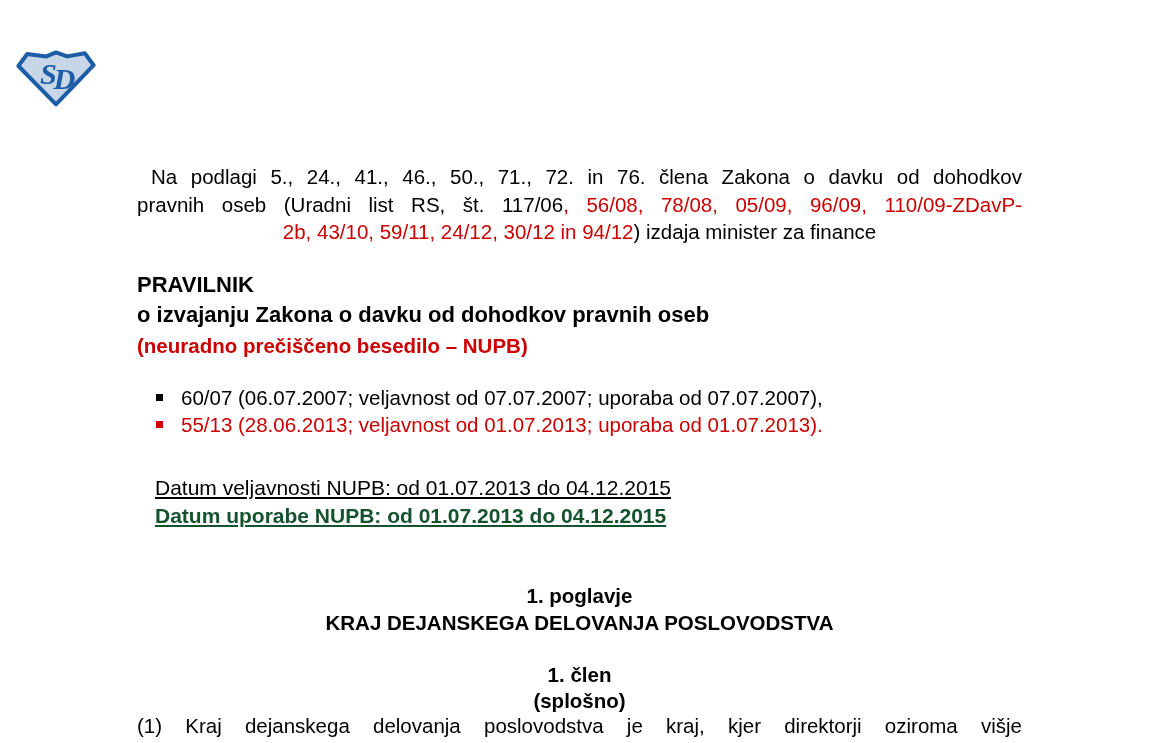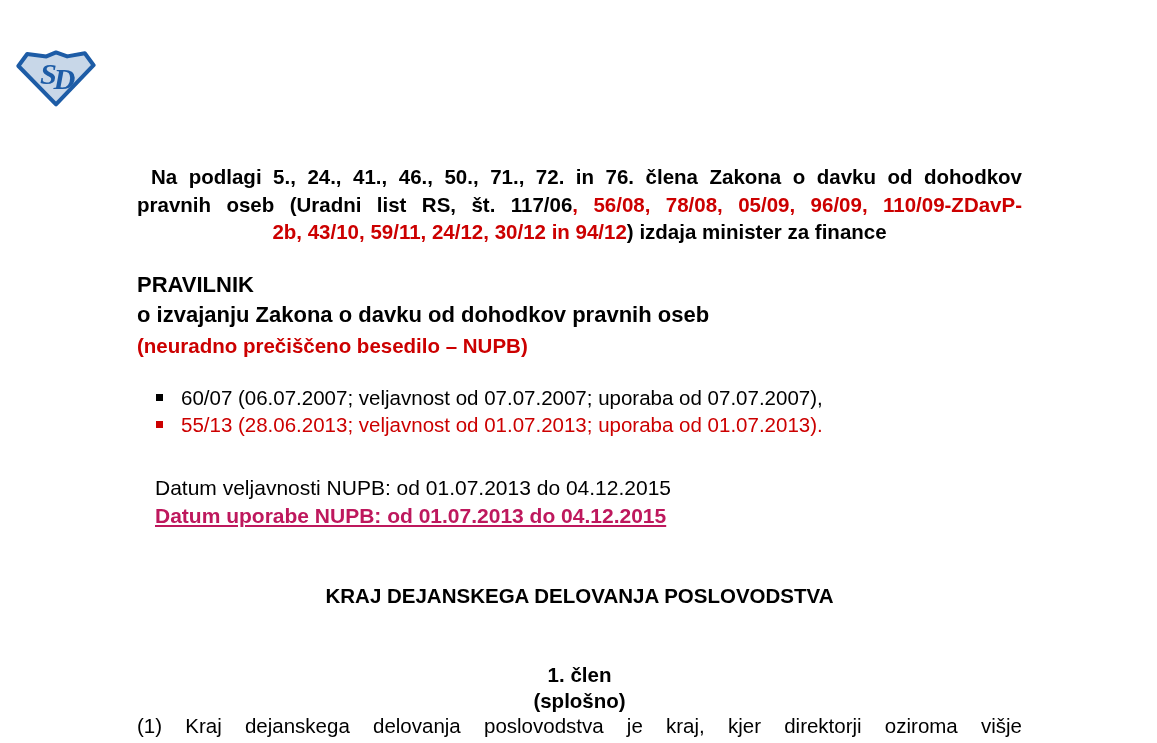--- a/index.html
+++ b/index.html
@@ -13,21 +13,21 @@
   }
   .page { position: absolute; inset: 0; }
 
   
   .logo { position: absolute; left: 16px; top: 49px; width: 80px; height: 58px; }
   .logo svg { width: 100%; height: 100%; display: block; }
 
   
   .intro {
     position: absolute; left: 137px; top: 163px; width: 885px;
-    font-size: 20.5px; line-height: 27.6px; font-weight: bold;
+    font-size: 20.5px; line-height: 27.6px;
   }
   .jline { text-align: justify; text-align-last: justify; white-space: normal; }
   .lline { text-align: center; }
   .indent { text-indent: 14px; }
 
   .red { color: #cc0000; }
 
   
   .title-block {
     position: absolute; left: 137px; top: 270px; width: 885px;
@@ -46,22 +46,22 @@
   .bullet-square {
     position: absolute; left: 1px; top: 10px;
     width: 7px; height: 7px; background: currentColor; display: inline-block;
   }
 
   
   .validity {
     position: absolute; left: 155px; top: 474px; width: 867px;
     font-size: 21px; line-height: 27.5px;
   }
-  .validity .black-line { }
-  .validity .red-line   { text-decoration: underline; color: #be185d; font-weight: bold; }
+  .validity .black-line { text-decoration: underline; }
+  .validity .red-line   { text-decoration: underline; color: #14532d; font-weight: bold; }
 
   
   .chapter {
     position: absolute; left: 137px; top: 582px; width: 885px;
     text-align: center; font-weight: bold; font-size: 20.5px; line-height: 27px;
   }
 
   
   .article-head {
     position: absolute; left: 137px; top: 662px; width: 885px;
@@ -112,20 +112,21 @@
       <span>55/13 (28.06.2013; veljavnost od 01.07.2013; uporaba od 01.07.2013).</span>
     </div>
   </div>
 
   <div class="validity">
     <div class="black-line">Datum veljavnosti NUPB: od 01.07.2013 do 04.12.2015</div>
     <div class="red-line">Datum uporabe NUPB: od 01.07.2013 do 04.12.2015</div>
   </div>
 
   <div class="chapter">
+    <div>1. poglavje</div>
     <div>KRAJ DEJANSKEGA DELOVANJA POSLOVODSTVA</div>
   </div>
 
   <div class="article-head">
     <div>1. člen</div>
     <div>(splošno)</div>
   </div>
 
   <div class="article-body">(1) Kraj dejanskega delovanja poslovodstva je kraj, kjer direktorji oziroma višje</div>
 

